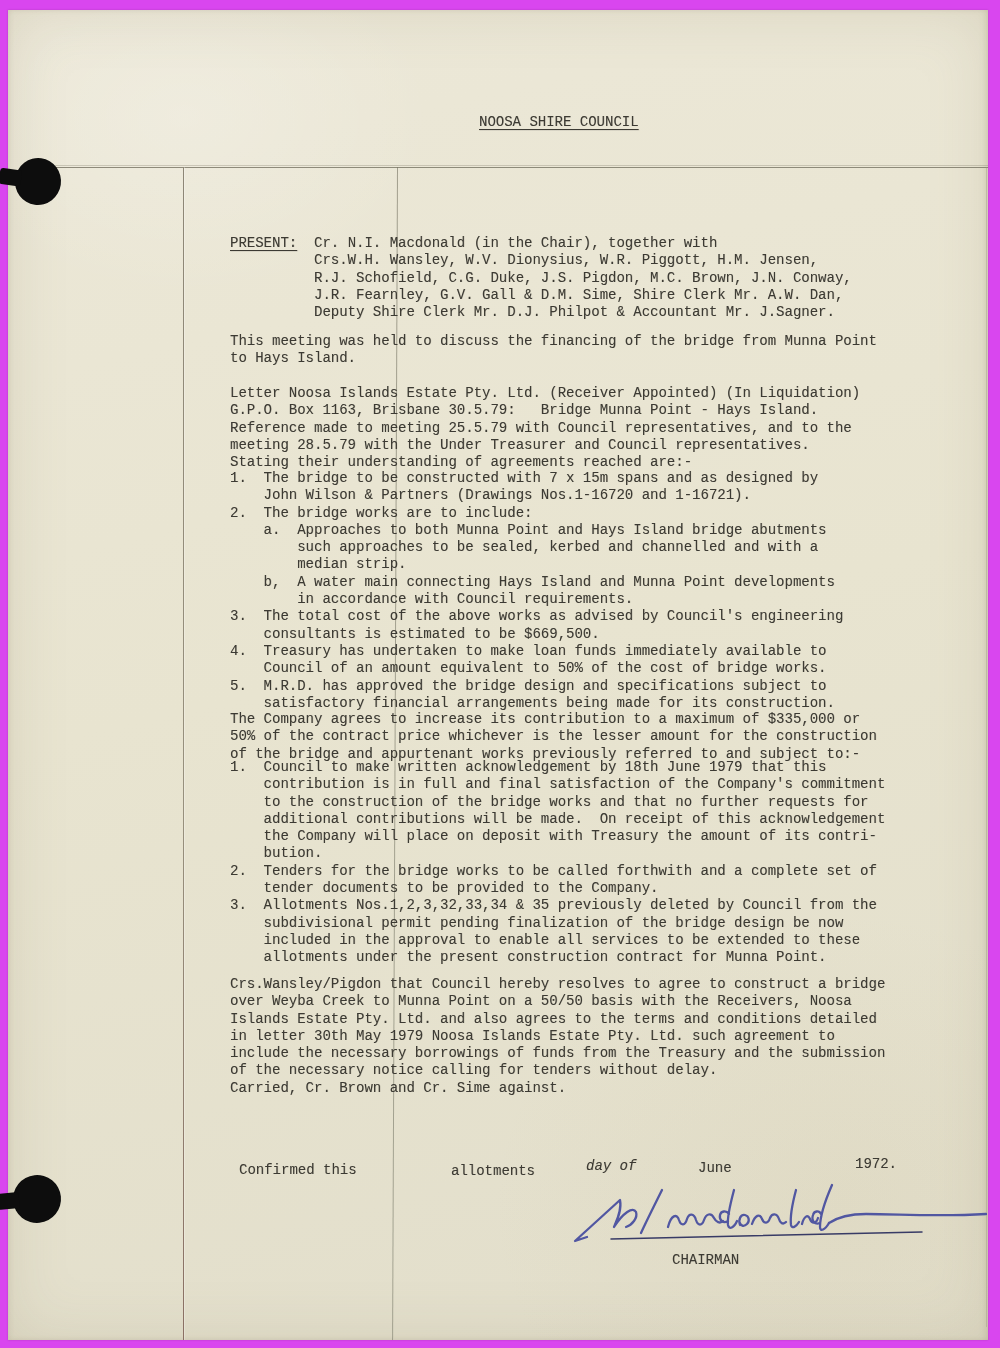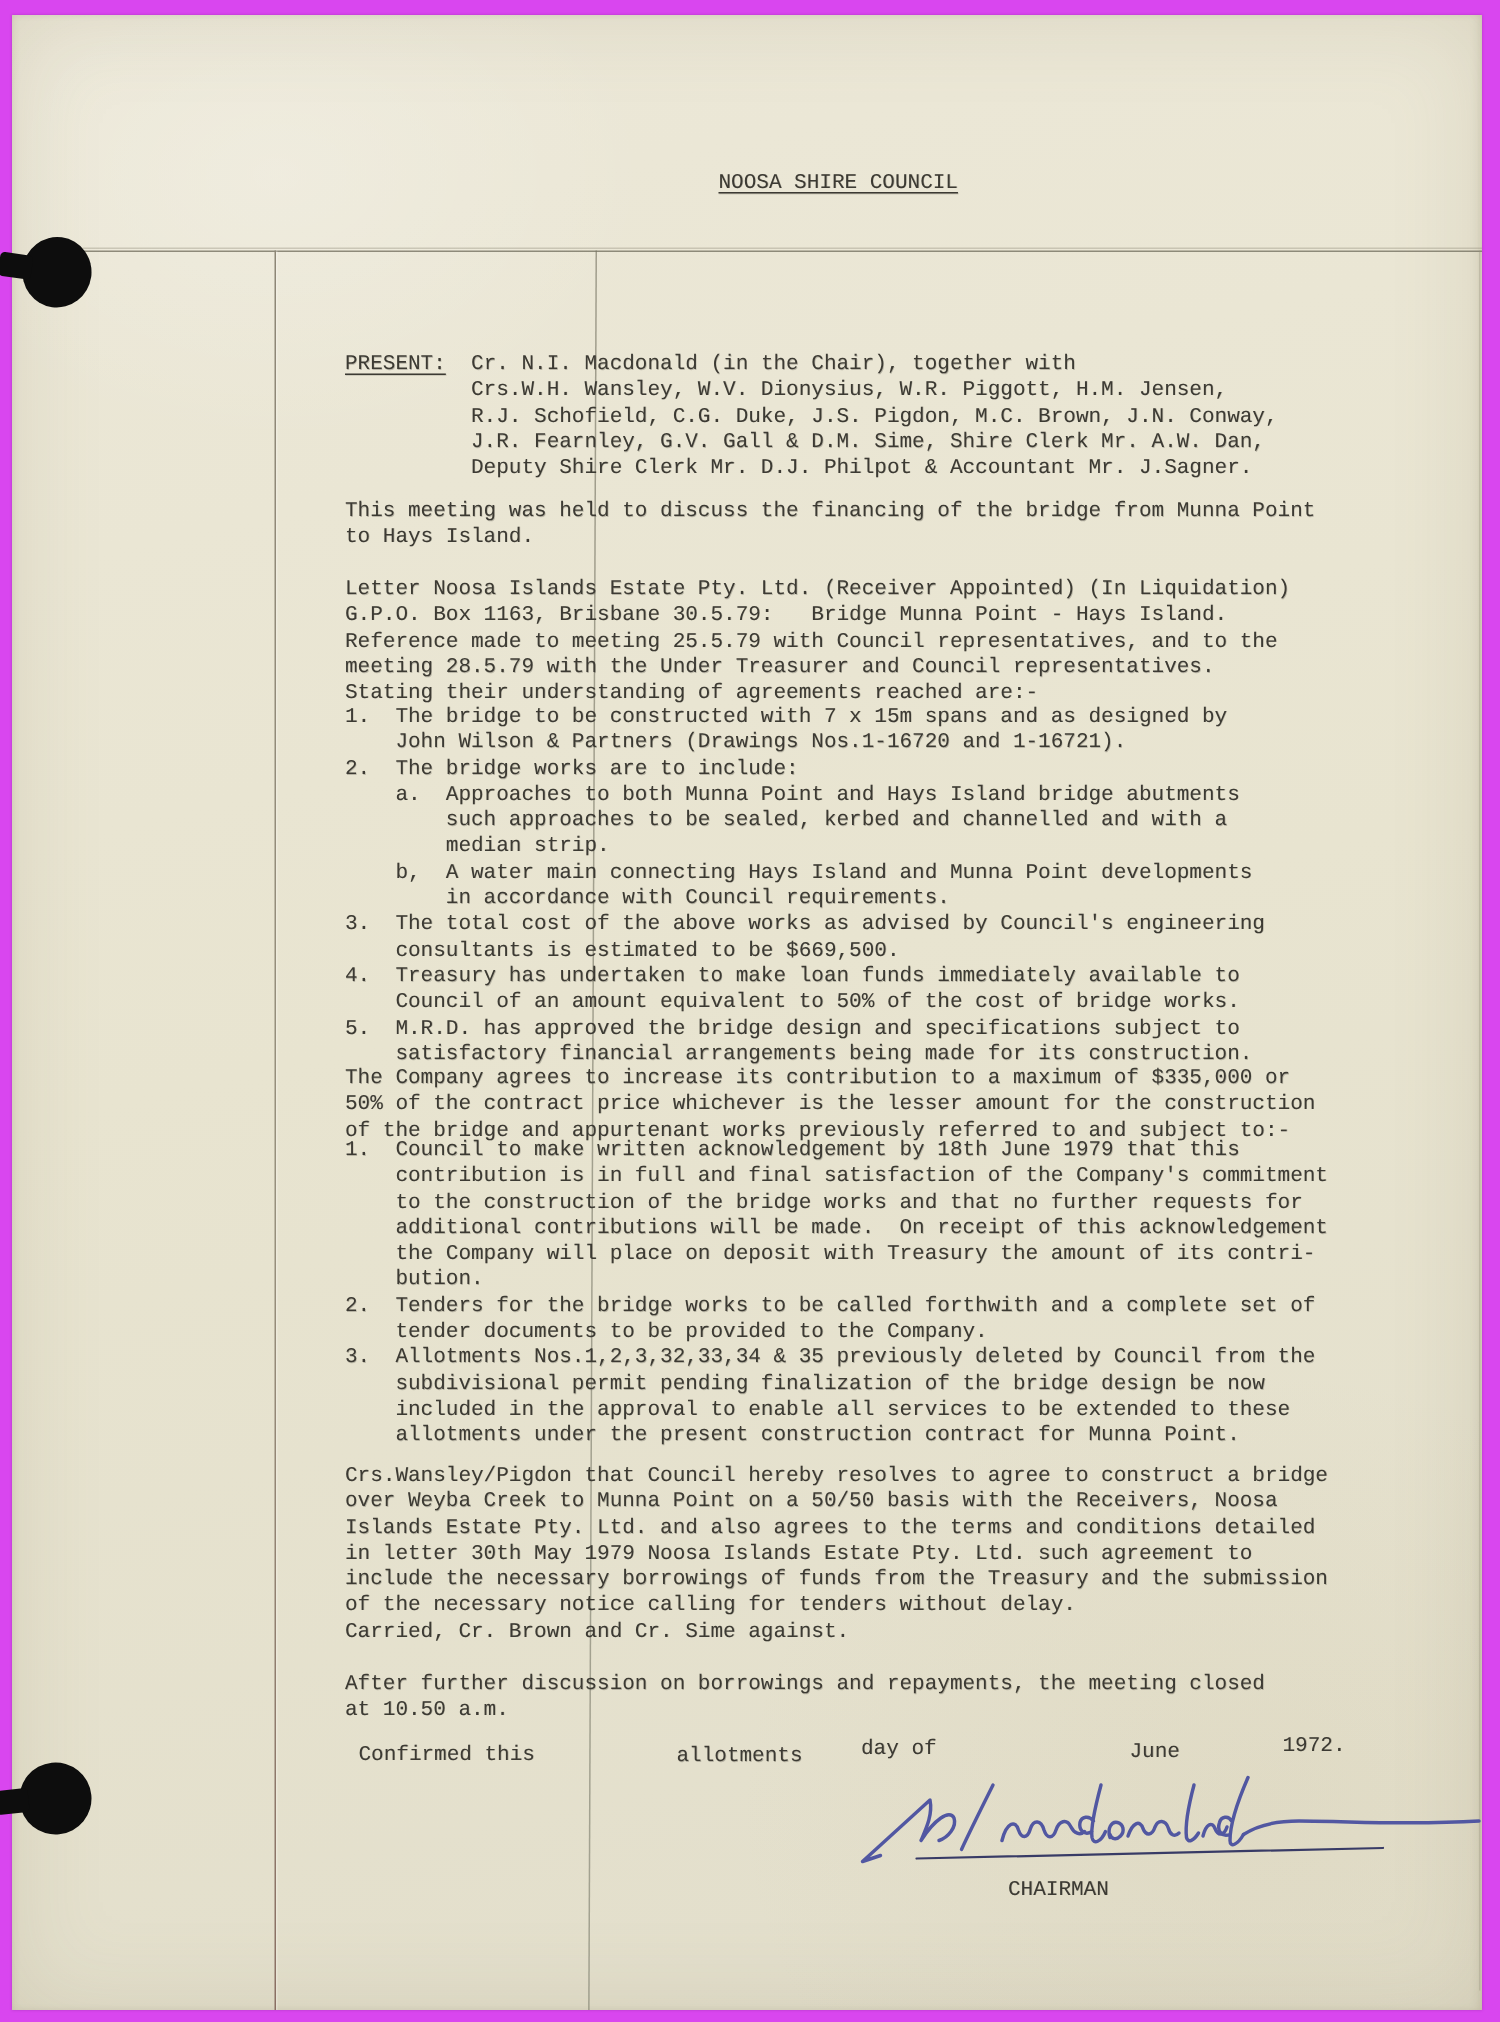--- a/index.html
+++ b/index.html
@@ -125,28 +125,26 @@
     allotments under the present construction contract for Munna Point.</div>
 
   <div class="tb" style="left:230px;top:976px;">Crs.Wansley/Pigdon that Council hereby resolves to agree to construct a bridge
 over Weyba Creek to Munna Point on a 50/50 basis with the Receivers, Noosa
 Islands Estate Pty. Ltd. and also agrees to the terms and conditions detailed
 in letter 30th May 1979 Noosa Islands Estate Pty. Ltd. such agreement to
 include the necessary borrowings of funds from the Treasury and the submission
 of the necessary notice calling for tenders without delay.
 Carried, Cr. Brown and Cr. Sime against.</div>
 
-  <div class="tb" style="left:230px;top:1115px;">After further discussion on borrowings and repayments, the meeting closed
-at 10.50 a.m.</div>
 
   <div class="tb" style="left:0;top:1162px;width:884px;height:20px;">
     <span class="cfspan" style="left:239px;top:0;">Confirmed this</span>
     <span class="cfspan" style="left:451px;top:1px;">allotments</span>
-    <span class="cfspan" style="left:574px;top:-4px;">day of</span>
-    <span class="cfspan" style="left:753px;top:-2px;">June</span>
+    <span class="cfspan" style="left:586px;top:-4px;font-style:italic;">day of</span>
+    <span class="cfspan" style="left:698px;top:-2px;">June</span>
     <span class="cfspan" style="left:855px;top:-6px;">1972.</span>
   </div>
 
   <svg class="sig" viewBox="0 0 432 80">
     <g fill="none" stroke="#4a50a0" stroke-width="2.3" stroke-linecap="round" stroke-linejoin="round" opacity="0.95">
       <path d="M31,61 L19,65 L64,24 C66,34 61,44 58,51 C67,37 77,30 80,36 C82,42 76,49 70,51 M106,14 C98,30 90,46 85,57"></path>
       <path d="M112,51 C115,39 121,37 123,44 C125,50 129,50 131,43 C133,37 138,37 140,44 C142,50 146,50 148,44 C150,38 155,36 158,42 C160,46 164,48 167,45"></path>
       <path d="M178,14 C174,29 171,42 172,49 C173,54 178,52 181,45 M172,45 C167,48 163,44 164,39 C165,35 170,34 173,38"></path>
       <path d="M184,49 C182,43 185,38 189,39 C193,40 194,45 191,48 C188,51 185,50 184,47"></path>
       <path d="M196,48 C199,39 204,37 206,43 C208,48 212,48 214,42 C216,37 221,37 223,43 C224,47 227,49 230,46"></path>

